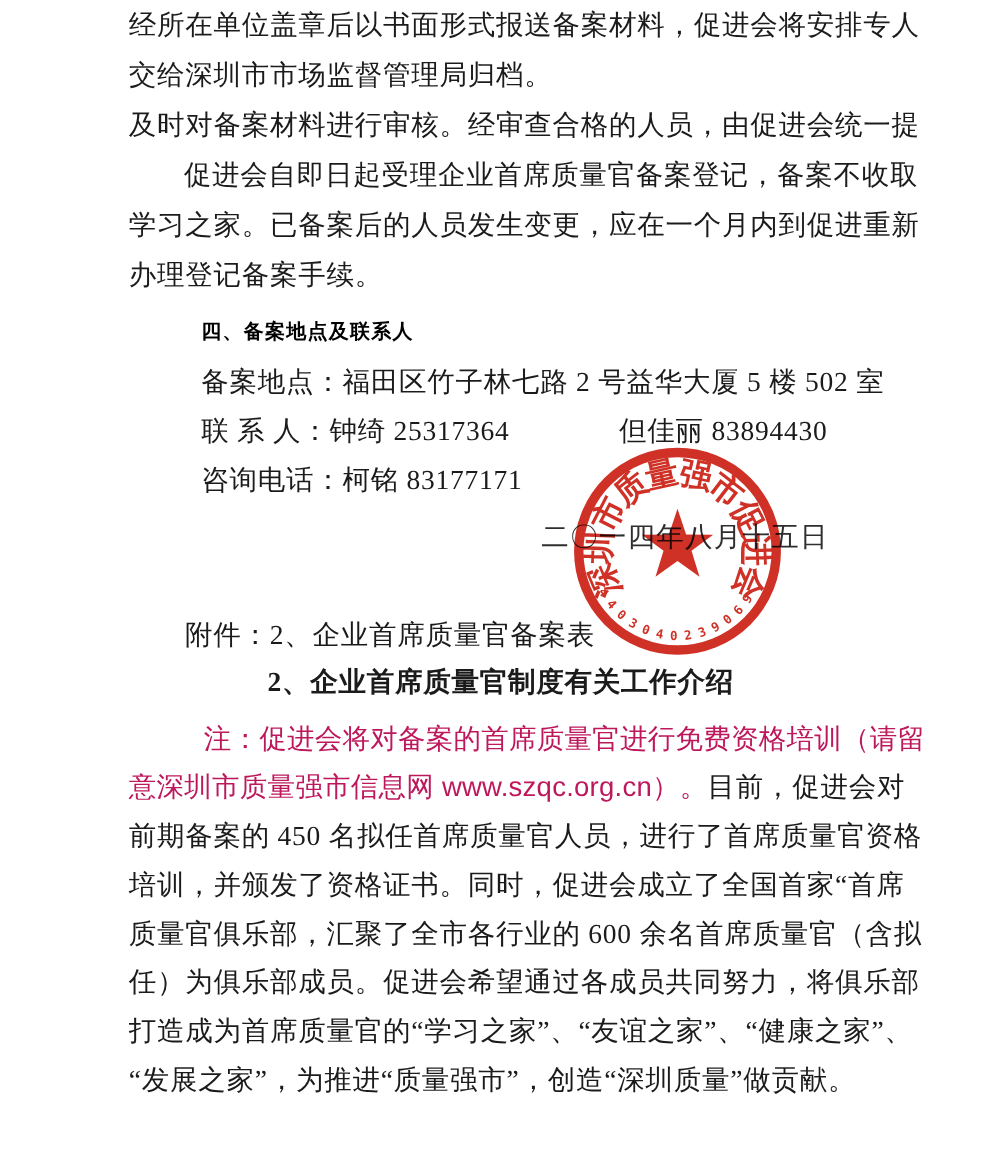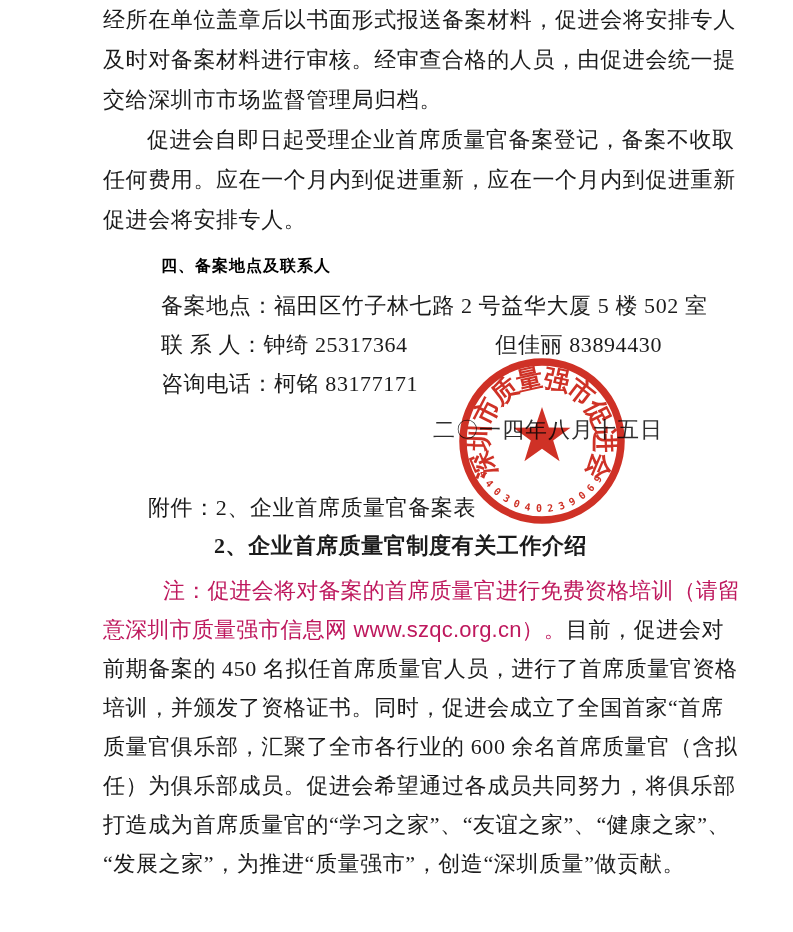--- a/index.html
+++ b/index.html
@@ -47,28 +47,28 @@
   }
 </style>
 </head>
 <body>
 
 <div class="page">
   <div class="body-col">
 
     <div class="para">
       <div class="ln">经所在单位盖章后以书面形式报送备案材料，促进会将安排专人</div>
+      <div class="ln">交给深圳市市场监督管理局归档。</div>
       <div class="ln">及时对备案材料进行审核。经审查合格的人员，由促进会统一提</div>
-      <div class="ln">交给深圳市市场监督管理局归档。</div>
     </div>
 
     <div class="para">
       <div class="ln indent">促进会自即日起受理企业首席质量官备案登记，备案不收取</div>
-      <div class="ln">任何费用。应在一个月内到促进重新，应在一个月内到促进重新</div>
-      <div class="ln">促进会将安排专人。</div>
+      <div class="ln">学习之家。已备案后的人员发生变更，应在一个月内到促进重新</div>
+      <div class="ln">办理登记备案手续。</div>
     </div>
 
     <div class="heading">四、备案地点及联系人</div>
 
     <div class="contacts">
       <div class="ln">备案地点：福田区竹子林七路 2 号益华大厦 5 楼 502 室</div>
       <div class="ln row2">
         <span>联 系 人：钟绮  25317364</span>
         <span class="right">但佳丽  83894430</span>
       </div>

